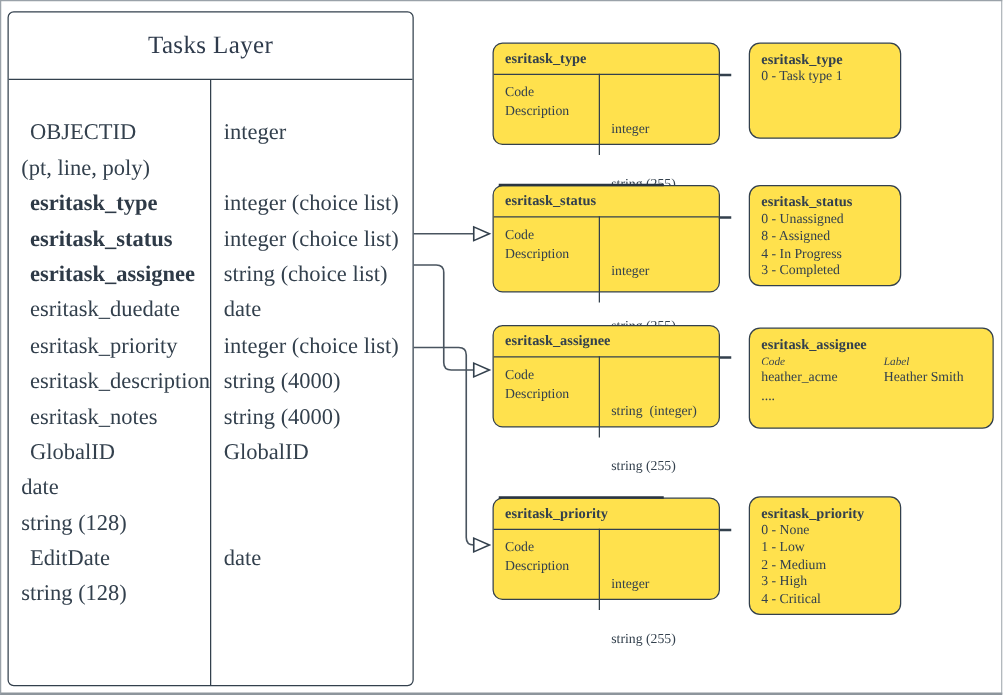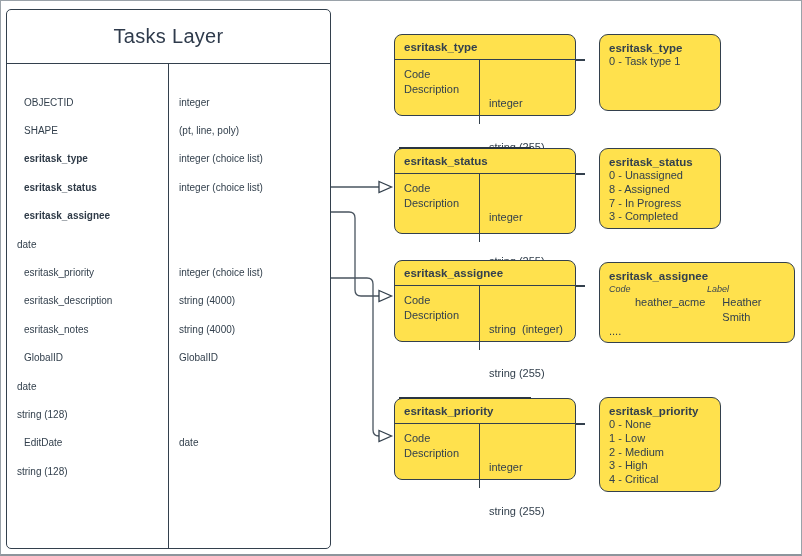--- a/index.html
+++ b/index.html
@@ -1,32 +1,32 @@
 <!DOCTYPE html>
 <html><head>
 <meta charset="utf-8">
 <style>
   html,body{margin:0;padding:0;background:#fff;}
   .canvas{
     position:relative;width:802px;height:556px;box-sizing:border-box;
     background:#ffffff;border:1px solid #9aa2a9;border-bottom:2px solid #8d959c;
-    font-family:Liberation Sans, sans-serif;color:#33404D;overflow:hidden;
+    font-family:Liberation Serif, serif;color:#33404D;overflow:hidden;
   }
   
   .tasks-table{
     position:absolute;left:5px;top:8px;width:325px;height:540px;box-sizing:border-box;
     background:#fff;border:1.6px solid #33404D;border-radius:5px;
   }
   .tasks-title{
     height:53px;display:flex;align-items:center;justify-content:center;
     font-size:20px;letter-spacing:.3px;color:#2F3B4C;border-bottom:1.6px solid #33404D;
   }
   .tasks-coldiv{position:absolute;left:161px;top:54px;bottom:0;width:1.4px;background:#33404D;}
   .tasks-body{position:absolute;top:54px;left:0;right:0;padding-top:24px;}
-  .frow{height:28.4px;display:flex;align-items:center;font-size:10px;}
+  .frow{height:28.4px;display:flex;align-items:flex-end;font-size:18px;}
   .fname{width:162px;box-sizing:border-box;padding-left:17px;white-space:nowrap;}
   .ftype{padding-left:10px;white-space:nowrap;}
   .frow.bold .fname{font-weight:bold;color:#2E3A47;}
   
   .schema{
     position:absolute;left:393px;width:182px;box-sizing:border-box;
     background:#FFE14D;border:1.5px solid #33404D;border-radius:8px;
   }
   .sb-title{
     height:24px;line-height:24px;padding-left:9px;font-weight:bold;font-size:11.5px;
@@ -42,21 +42,21 @@
   .legend{
     position:absolute;left:598px;box-sizing:border-box;
     background:#FFE14D;border:1.5px solid #33404D;border-radius:9px;
     padding:6px 9px;font-size:11px;line-height:13.8px;color:#33404D;
   }
   .lg-title{font-weight:bold;font-size:11.5px;line-height:14px;white-space:nowrap;}
   .lg-line{white-space:nowrap;}
   .lg-cols{display:flex;font-style:italic;font-size:9px;color:#3a4550;line-height:12px;}
   .lg-cols span:first-child{width:98px;}
   .lg-row{display:flex;line-height:14.5px;}
-  .lg-row span:first-child{width:98px;margin-left:26px;}
+  .lg-row span:first-child{width:98px;}
   .lg-more{line-height:15px;}
   
   .edges{position:absolute;left:0;top:0;pointer-events:none;}
 </style>
 </head>
 <body>
 
 <div class="canvas">
 
   <svg class="edges" width="802" height="556" viewBox="0 0 802 556">
@@ -76,39 +76,40 @@
     <div class="tasks-title">Tasks Layer</div>
     <div class="tasks-coldiv"></div>
     <div class="tasks-body">
 
         <div class="frow">
           <span class="fname">OBJECTID</span>
           <span class="ftype">integer</span>
         </div>
 
         <div class="frow">
-          <span class="fname">SHAPE</span>
           <span class="ftype">(pt, line, poly)</span>
         </div>
 
         <div class="frow bold">
           <span class="fname">esritask_type</span>
           <span class="ftype">integer (choice list)</span>
         </div>
 
         <div class="frow bold">
           <span class="fname">esritask_status</span>
           <span class="ftype">integer (choice list)</span>
         </div>
 
         <div class="frow bold">
           <span class="fname">esritask_assignee</span>
-        </div>
-
-        <div class="frow">
+          <span class="ftype">string (choice list)</span>
+        </div>
+
+        <div class="frow">
+          <span class="fname">esritask_duedate</span>
           <span class="ftype">date</span>
         </div>
 
         <div class="frow">
           <span class="fname">esritask_priority</span>
           <span class="ftype">integer (choice list)</span>
         </div>
 
         <div class="frow">
           <span class="fname">esritask_description</span>
@@ -217,21 +218,21 @@
     <div class="lg-line">0 - Task type 1</div>
       </div>
   </div>
 
   <div class="legend" style="top:147px;width:122px;height:81px;">
     <div class="lg-title">esritask_status</div>
     <div>
 
     <div class="lg-line">0 - Unassigned</div>
         <div class="lg-line">8 - Assigned</div>
-        <div class="lg-line">7 - In Progress</div>
+        <div class="lg-line">4 - In Progress</div>
         <div class="lg-line">3 - Completed</div>
       </div>
   </div>
 
   <div class="legend" style="top:261px;width:196px;height:81px;">
     <div class="lg-title">esritask_assignee</div>
     <div class="lg-cols">
       <span>Code</span>
       <span>Label</span>
     </div>

